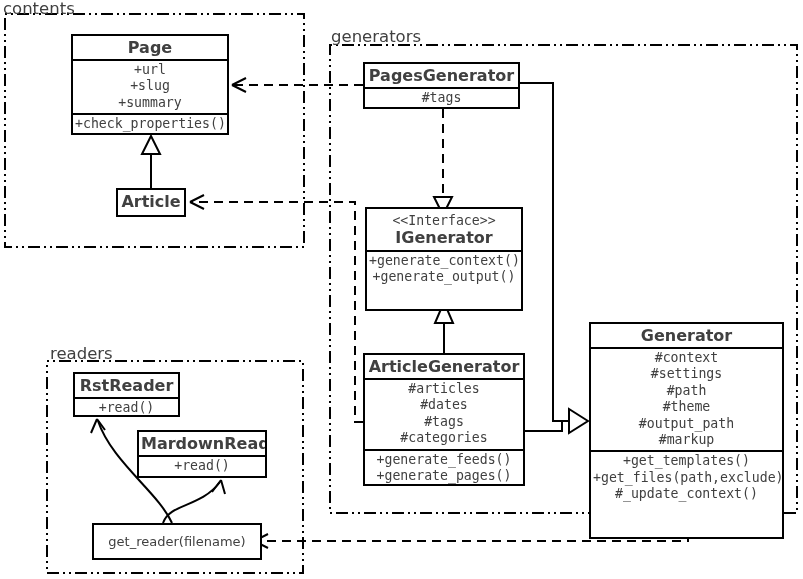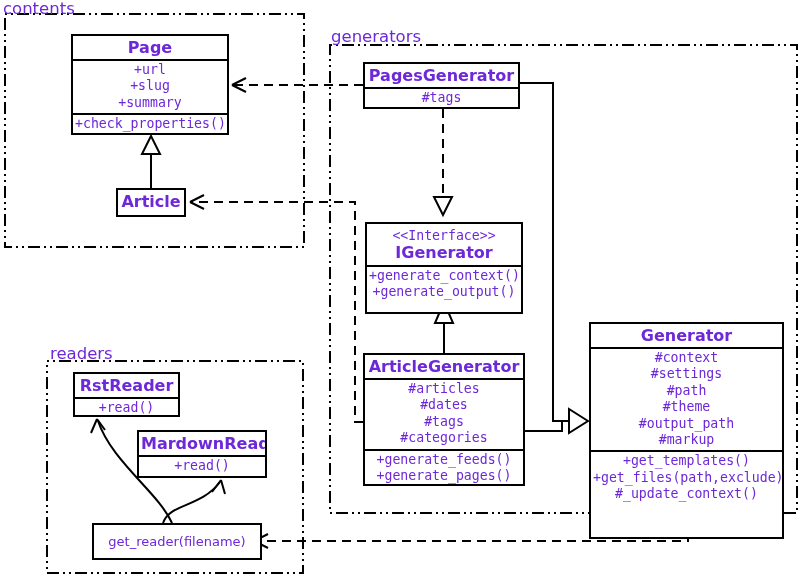--- a/index.html
+++ b/index.html
@@ -1,18 +1,18 @@
 <!DOCTYPE html>
 <html><head>
 <meta charset="utf-8">
 <style>
   html,body { margin:0; padding:0; background:#ffffff; }
   #canvas {
     position:relative; width:803px; height:579px; background:#ffffff;
-    font-family:"DejaVu Sans", sans-serif; color:#6d28d9;
+    font-family:"DejaVu Sans", sans-serif; color:#404040;
   }
   #wires { position:absolute; left:0; top:0; }
   .pkg   { fill:none; stroke:#000; stroke-width:2; stroke-dasharray:2 4 2 4 12 4; }
   .solid { fill:none; stroke:#000; stroke-width:2; }
   .dep   { fill:none; stroke:#000; stroke-width:2; stroke-dasharray:9 6; }
   .tri   { fill:#fff; stroke:#000; stroke-width:2; stroke-linejoin:miter; }
   .open  { fill:none; stroke:#000; stroke-width:2; }
   .pkg-label {
     position:absolute; font:16.5px "DejaVu Sans", sans-serif; line-height:15px;
     white-space:nowrap;
@@ -105,21 +105,21 @@
     <div class="title">Article</div>
   </div>
 
   <div class="cls" style="left:363px;top:62px;width:157px;height:47px;">
     <div class="title">PagesGenerator</div>
     <div class="sec">
       <div class="row">#tags</div>
     </div>
   </div>
 
-  <div class="cls" style="left:365px;top:222px;width:158px;height:92px;">
+  <div class="cls" style="left:365px;top:207px;width:158px;height:104px;">
     <div class="stereo">&lt;&lt;Interface&gt;&gt;</div>
     <div class="name2">IGenerator</div>
     <div class="sec">
       <div class="row">+generate_context()</div>
       <div class="row">+generate_output()</div>
     </div>
   </div>
 
   <div class="cls" style="left:363px;top:353px;width:162px;height:133px;">
     <div class="title">ArticleGenerator</div>

